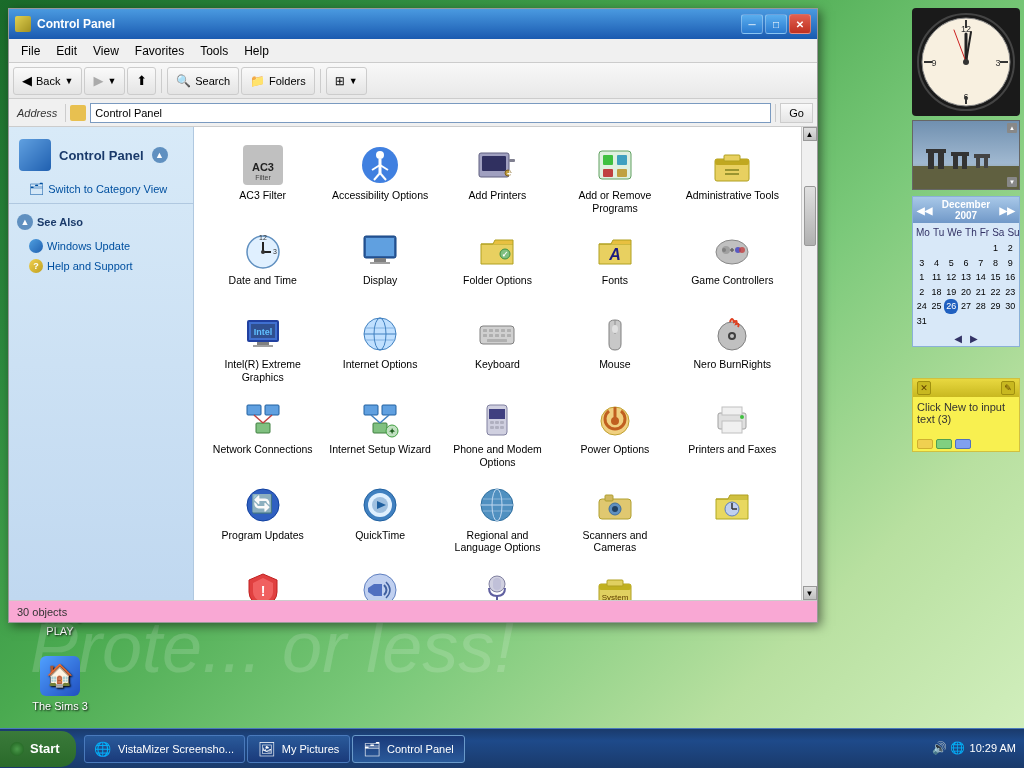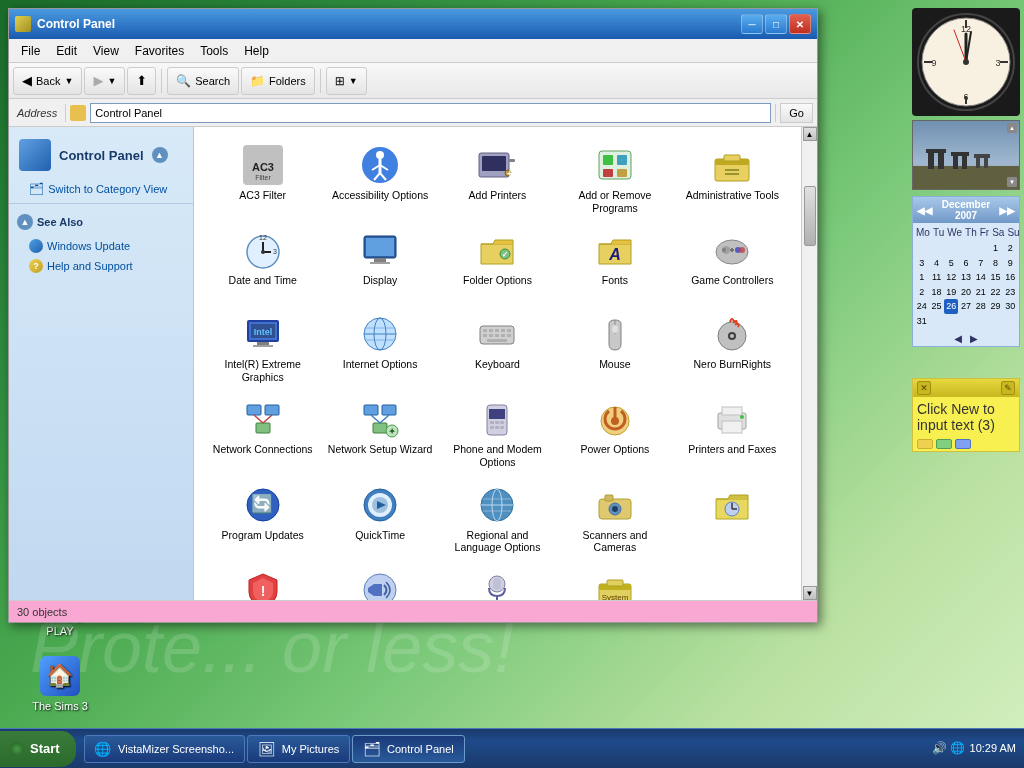--- a/index.html
+++ b/index.html
@@ -503,21 +503,21 @@
       border-radius: 2px;
       display: flex;
       align-items: center;
       justify-content: center;
       font-size: 9px;
       cursor: pointer;
       color: #604000;
     }
     .sticky-content {
       padding: 4px;
-      font-size: 14px;
+      font-size: 11px;
       color: #333;
       min-height: 40px;
     }
     .sticky-tabs {
       padding: 2px 4px;
       display: flex;
       gap: 3px;
     }
     .sticky-tab {
       width: 16px;
@@ -670,21 +670,21 @@
         <div class="cal-cell" style="cursor:pointer;">18</div>
         <div class="cal-cell" style="cursor:pointer;">19</div>
         <div class="cal-cell" style="cursor:pointer;">20</div>
         <div class="cal-cell" style="cursor:pointer;">21</div>
         <div class="cal-cell" style="cursor:pointer;">22</div>
         <div class="cal-cell" style="cursor:pointer;">23</div>
       </div>
       <div class="cal-row">
         <div class="cal-cell" style="cursor:pointer;">24</div>
         <div class="cal-cell" style="cursor:pointer;">25</div>
-        <div class="cal-cell today" style="cursor:pointer;">26</div>
+        <div class="cal-cell today" style="cursor:pointer;border-radius:6px;">26</div>
         <div class="cal-cell" style="cursor:pointer;">27</div>
         <div class="cal-cell" style="cursor:pointer;">28</div>
         <div class="cal-cell" style="cursor:pointer;">29</div>
         <div class="cal-cell" style="cursor:pointer;">30</div>
       </div>
       <div class="cal-row">
         <div class="cal-cell" style="cursor:pointer;">31</div>
         <div class="cal-cell"></div>
         <div class="cal-cell"></div>
         <div class="cal-cell"></div>
@@ -1023,21 +1023,21 @@
                 <svg width="40" height="40">
                   <rect x="4" y="6" width="14" height="10" fill="#60a0e0" rx="1" stroke="#2060a0" stroke-width="1"></rect>
                   <rect x="22" y="6" width="14" height="10" fill="#60a0e0" rx="1" stroke="#2060a0" stroke-width="1"></rect>
                   <rect x="13" y="24" width="14" height="10" fill="#80c080" rx="1" stroke="#408040" stroke-width="1"></rect>
                   <line x1="11" y1="16" x2="20" y2="24" stroke="#4080c0" stroke-width="1.5"></line>
                   <line x1="29" y1="16" x2="20" y2="24" stroke="#4080c0" stroke-width="1.5"></line>
                   <circle cx="32" cy="32" r="6" fill="#c0e0c0" stroke="#40a040" stroke-width="1"></circle>
                   <text x="32" y="35" text-anchor="middle" font-size="8" fill="#206020" font-weight="bold">✦</text>
                 </svg>
               </div>
-              <span class="icon-label">Network Setup Wizard</span>
+              <span class="icon-label">Internet Setup Wizard</span>
             </div>
 
             <div class="icon-item">
               <div class="icon-graphic">
                 <svg width="40" height="40">
                   <rect x="10" y="6" width="20" height="30" fill="#d0d0e0" rx="3" stroke="#8080a0" stroke-width="1"></rect>
                   <rect x="12" y="10" width="16" height="10" fill="#404080"></rect>
                   <rect x="13" y="22" width="4" height="3" fill="#b0b0c0" rx="1"></rect>
                   <rect x="18" y="22" width="4" height="3" fill="#b0b0c0" rx="1"></rect>
                   <rect x="23" y="22" width="4" height="3" fill="#b0b0c0" rx="1"></rect>

